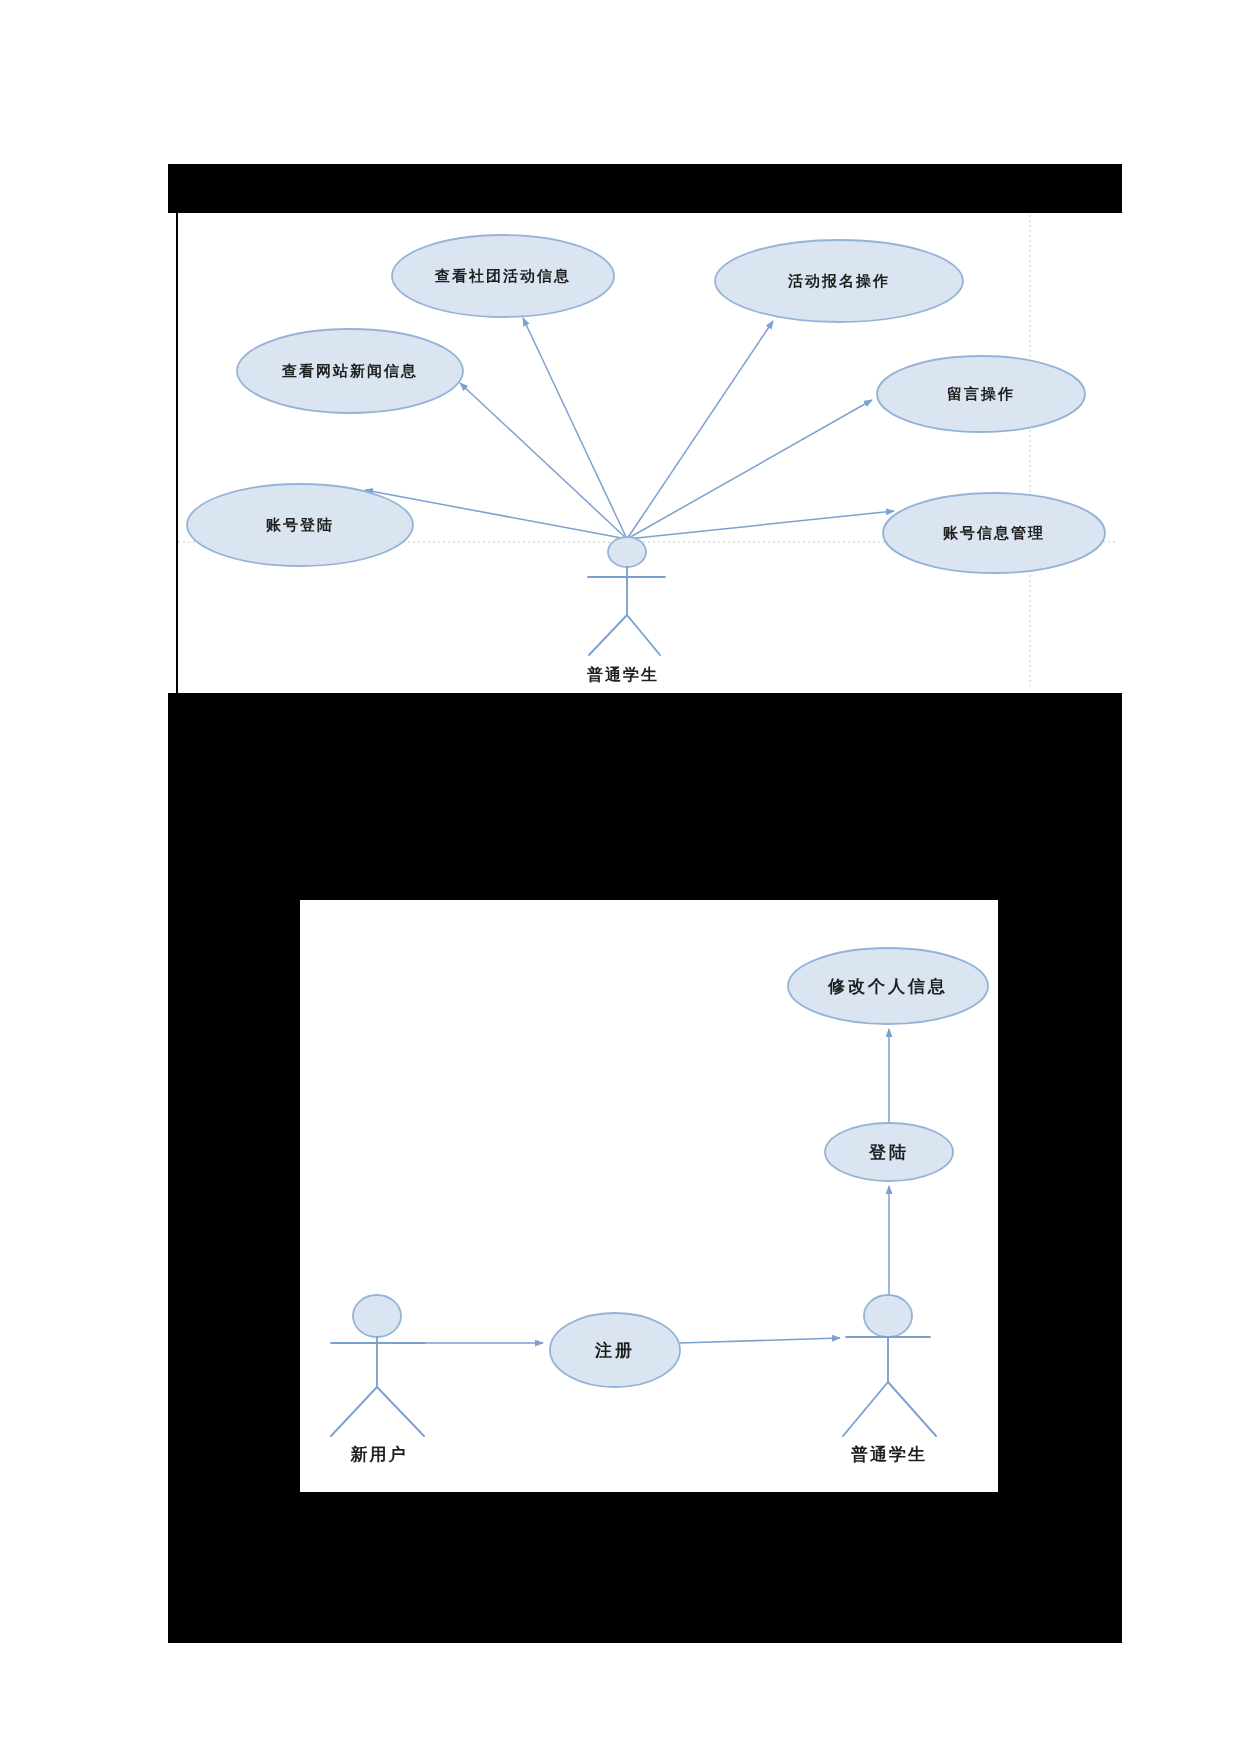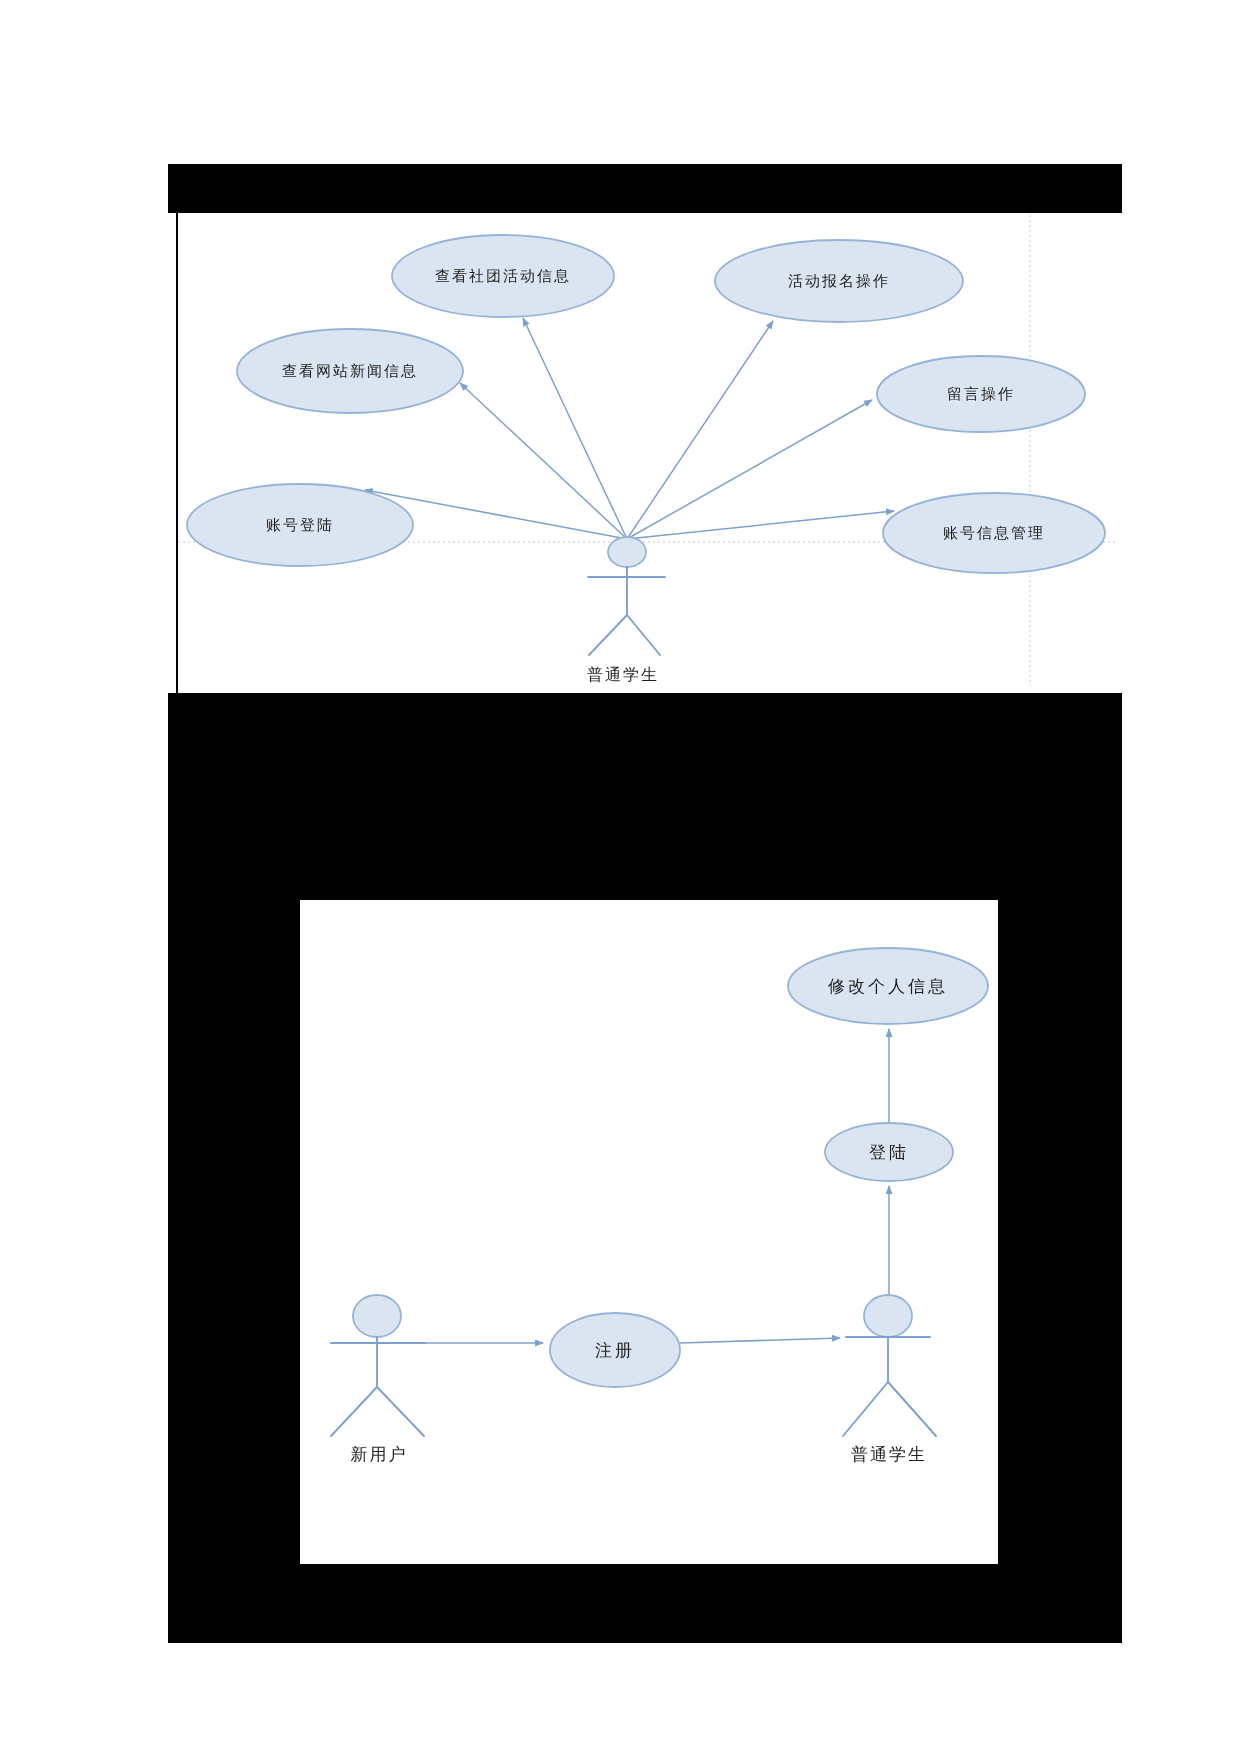--- a/index.html
+++ b/index.html
@@ -1,22 +1,22 @@
 <!DOCTYPE html>
 <html><head>
 <meta charset="utf-8">
 <style>
   html,body{margin:0;padding:0;background:#ffffff;}
   .page{position:relative;width:1240px;height:1754px;background:#ffffff;overflow:hidden;
         font-family:"DejaVu Sans",sans-serif;}
-  .figure{position:absolute;left:168px;top:164px;width:954px;height:1479px;background:#000000;}
+  .figure{position:absolute;left:168px;top:164px;width:954px;height:1479px;background:#000000;font-weight:bold;}
   .redact-bar{position:absolute;left:0;top:0;width:954px;height:49px;background:#000000;}
   .diagram{position:absolute;background:#ffffff;}
   .d1{left:0;top:49px;width:954px;height:480px;}
-  .d2{left:132px;top:736px;width:698px;height:664px;}
+  .d2{left:132px;top:736px;width:698px;height:592px;}
   svg{display:block;}
   .shape{fill:#dbe5f1;stroke:#95b3d7;stroke-width:1.8;}
   .assoc{stroke:#7da1cf;stroke-width:1.5;fill:none;}
   .actor-line{stroke:#7da1cf;stroke-width:1.9;fill:none;stroke-linecap:round;}
   .guide{stroke:#d9d9d9;stroke-width:1.4;stroke-dasharray:2 3;fill:none;}
   .uc-label{fill:#1f1f1f;font-size:15px;letter-spacing:2px;text-anchor:middle;dominant-baseline:central;}
   .actor-label{fill:#1f1f1f;font-size:16px;letter-spacing:2px;text-anchor:middle;dominant-baseline:central;}
   .d2 .uc-label{font-size:17px;letter-spacing:3px;}
   .d2 .actor-label{font-size:17px;letter-spacing:2px;}
   .border-line{fill:#000000;}

